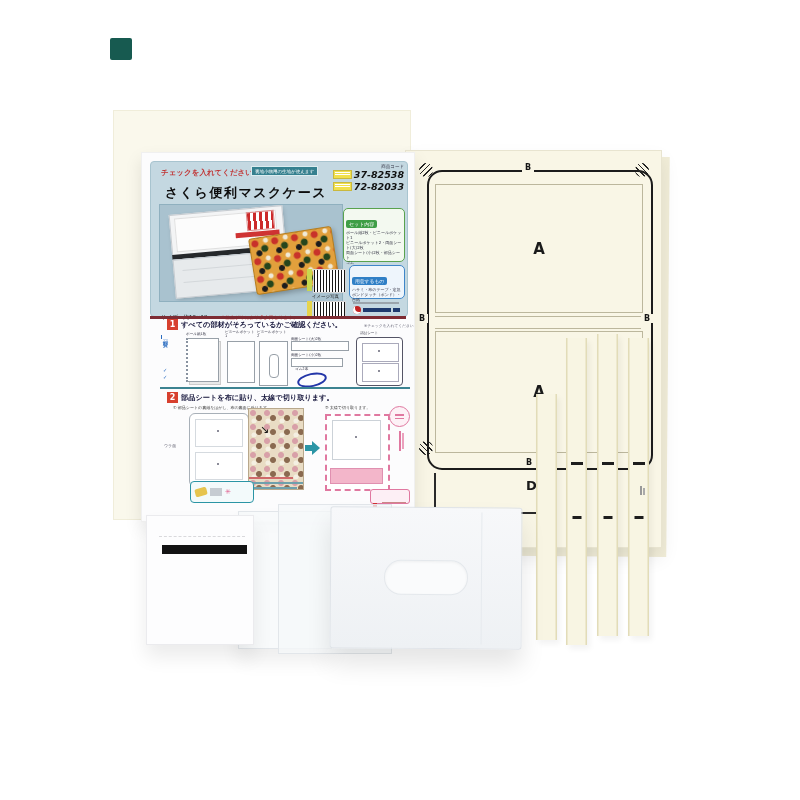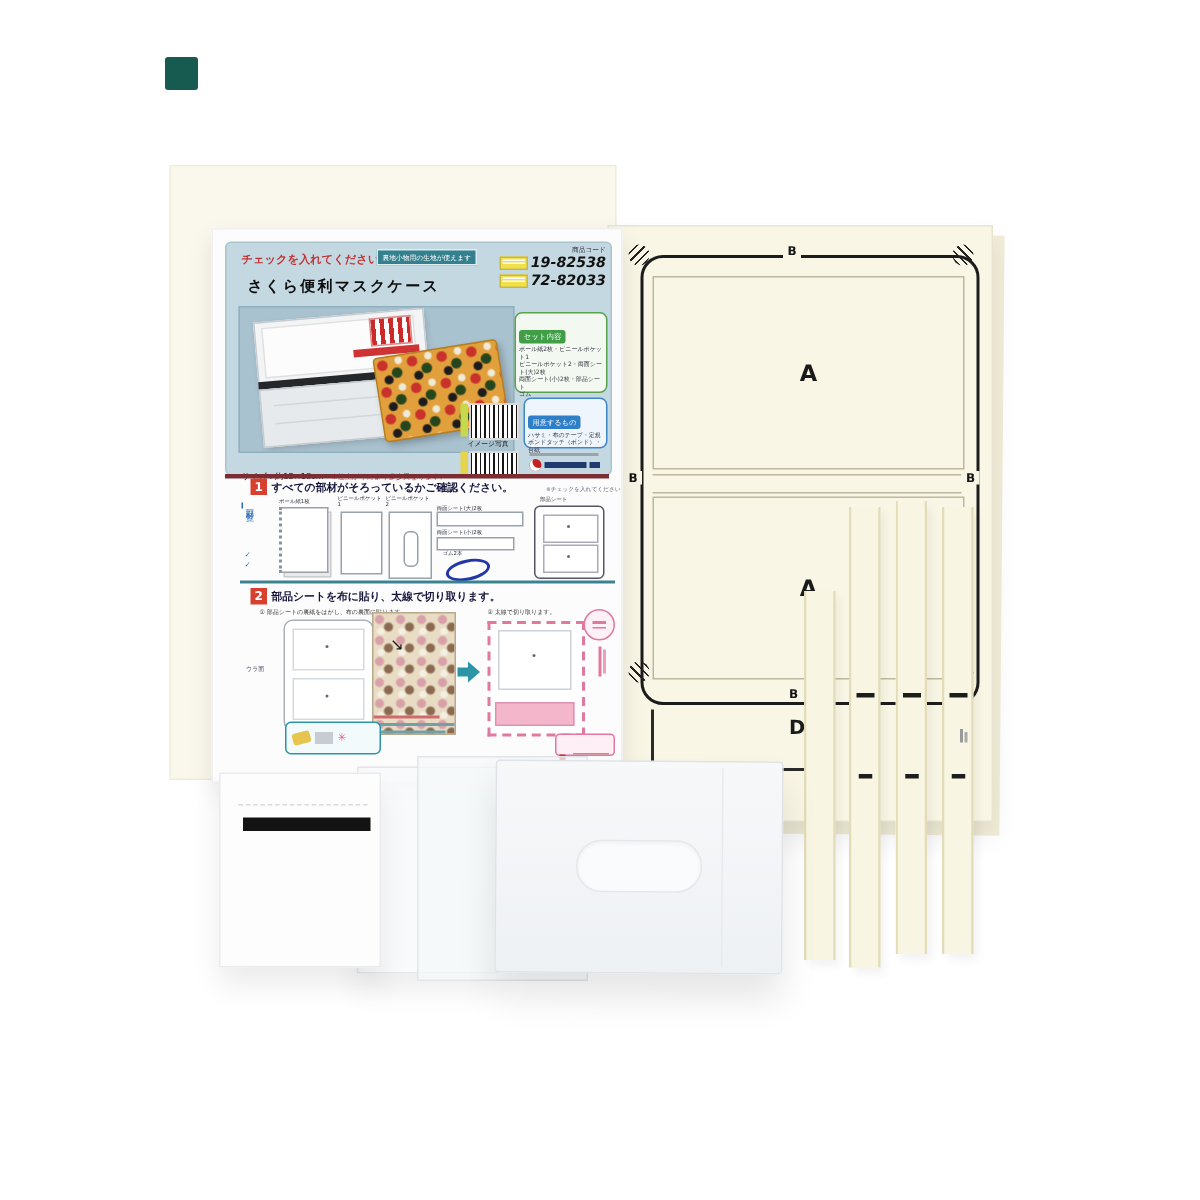--- a/index.html
+++ b/index.html
@@ -98,32 +98,32 @@
       <div class="abs" style="left:10px;top:6px;font-size:7.5px;font-weight:bold;color:#c03434;">チェックを入れてください</div>
       <div class="abs" style="left:100px;top:4px;background:#35808f;color:#fff;font-size:4.5px;padding:1.5px 3px;border:1px solid #dcecef;">裏地小物用の生地が使えます</div>
 
       <div class="abs" style="right:3px;top:2px;text-align:right;">
         <div style="font-size:4.5px;color:#334;">商品コード</div>
         <div style="display:flex;align-items:center;justify-content:flex-end;gap:2px;">
           <span class="tinybars" style="display:inline-block;width:15px;height:7px;background:#f1e04c;border:1px solid #c9b83e;padding:0 1px;">
               <i></i>
               <i></i>
             </span>
-          <span style="font-size:9.5px;font-weight:800;font-style:italic;">19-82538</span>
+          <span style="font-size:9.5px;font-weight:800;font-style:italic;">37-82538</span>
         </div>
         <div style="display:flex;align-items:center;justify-content:flex-end;gap:2px;margin-top:1px;">
           <span class="tinybars" style="display:inline-block;width:15px;height:7px;background:#f1e04c;border:1px solid #c9b83e;padding:0 1px;">
               <i></i>
               <i></i>
             </span>
           <span style="font-size:9.5px;font-weight:800;font-style:italic;">72-82033</span>
         </div>
       </div>
 
-      <div class="abs" style="left:14px;top:22px;font-size:10px;font-weight:800;letter-spacing:1.5px;color:#0d0d0d;white-space:nowrap;">さくら便利マスクケース</div>
+      <div class="abs" style="left:14px;top:22px;font-size:13px;font-weight:800;letter-spacing:1.5px;color:#0d0d0d;white-space:nowrap;">さくら便利マスクケース</div>
 
       <div class="abs" style="left:8px;top:42px;width:182px;height:96px;background:#a9c2cf;border:1px solid #8fb0bf;overflow:hidden;">
         <div class="abs" style="left:12px;top:5px;width:112px;height:82px;transform:rotate(-5deg);box-shadow:2px 3px 5px rgba(0,0,0,.18);">
           <div class="abs" style="left:0;top:0;width:112px;height:40px;background:#f3f4f5;border:1px solid #c6cbd0;">
             <div class="abs" style="left:4px;top:3px;width:100px;height:32px;background:#fcfcfc;border:1px solid #e0e0e0;"></div>
             <div class="abs" style="right:8px;top:3px;width:26px;height:17px;background:repeating-linear-gradient(90deg,#cc2a2a 0 3px,#fff 3px 6px);border:1px solid #d88;"></div>
             <div class="abs" style="right:4px;top:23px;width:44px;height:5px;background:#cf3333;"></div>
           </div>
           <div class="abs" style="left:0;top:40px;width:112px;height:5px;background:#25282b;"></div>
           <div class="abs" style="left:0;top:45px;width:112px;height:37px;background:#e7eaec;border:1px solid #c6cbd0;">

